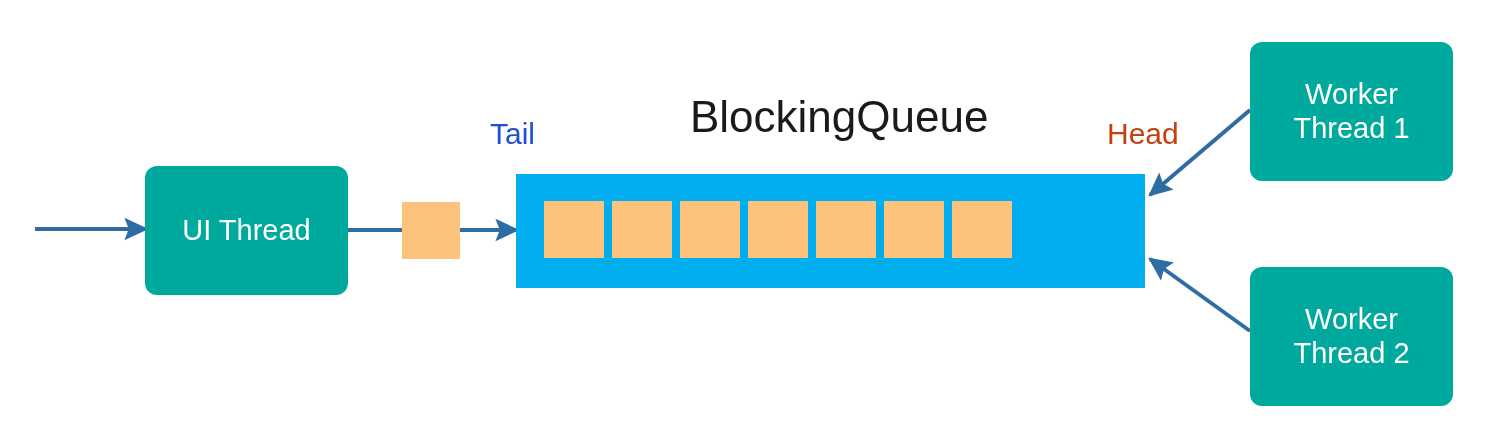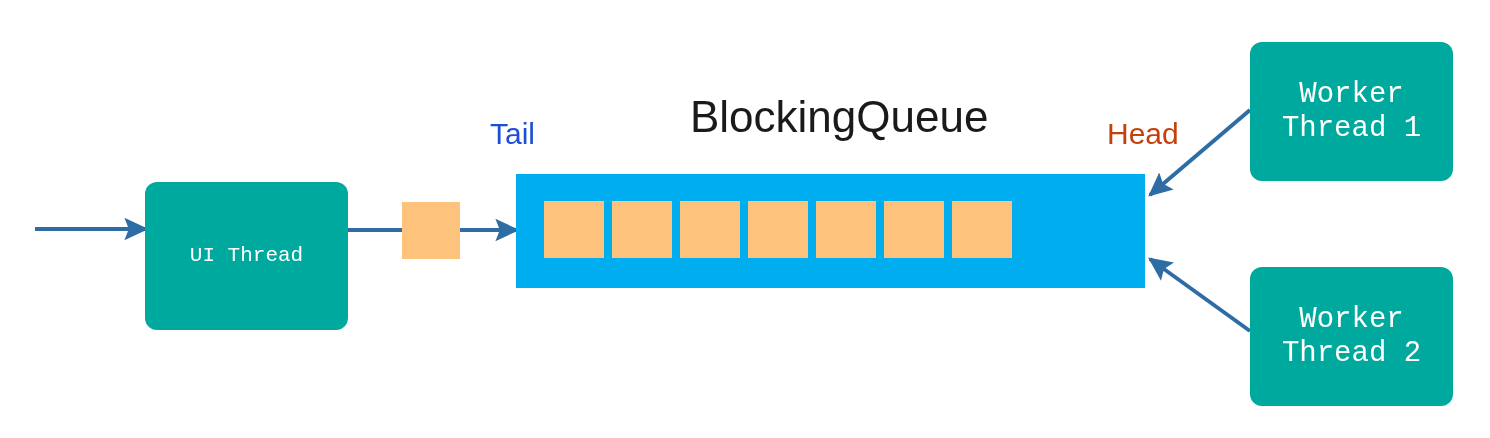--- a/index.html
+++ b/index.html
@@ -29,28 +29,27 @@
     position: absolute;
     box-sizing: border-box;
     display: flex;
     align-items: center;
     justify-content: center;
     text-align: center;
     color: #ffffff;
     border-radius: 12px;
     line-height: 1.15;
     white-space: pre-line;
-    font-family: Liberation Mono, monospace;
   }
   #ui-thread-box {
     left: 145px;
-    top: 182px;
+    top: 166px;
     width: 203px;
-    height: 148px;
-    font-size: 21px;
+    height: 129px;
+    font-size: 29px;
   }
   #worker-thread-1-box {
     left: 1250px;
     top: 42px;
     width: 203px;
     height: 139px;
     font-size: 29px;
   }
   #worker-thread-2-box {
     left: 1250px;

